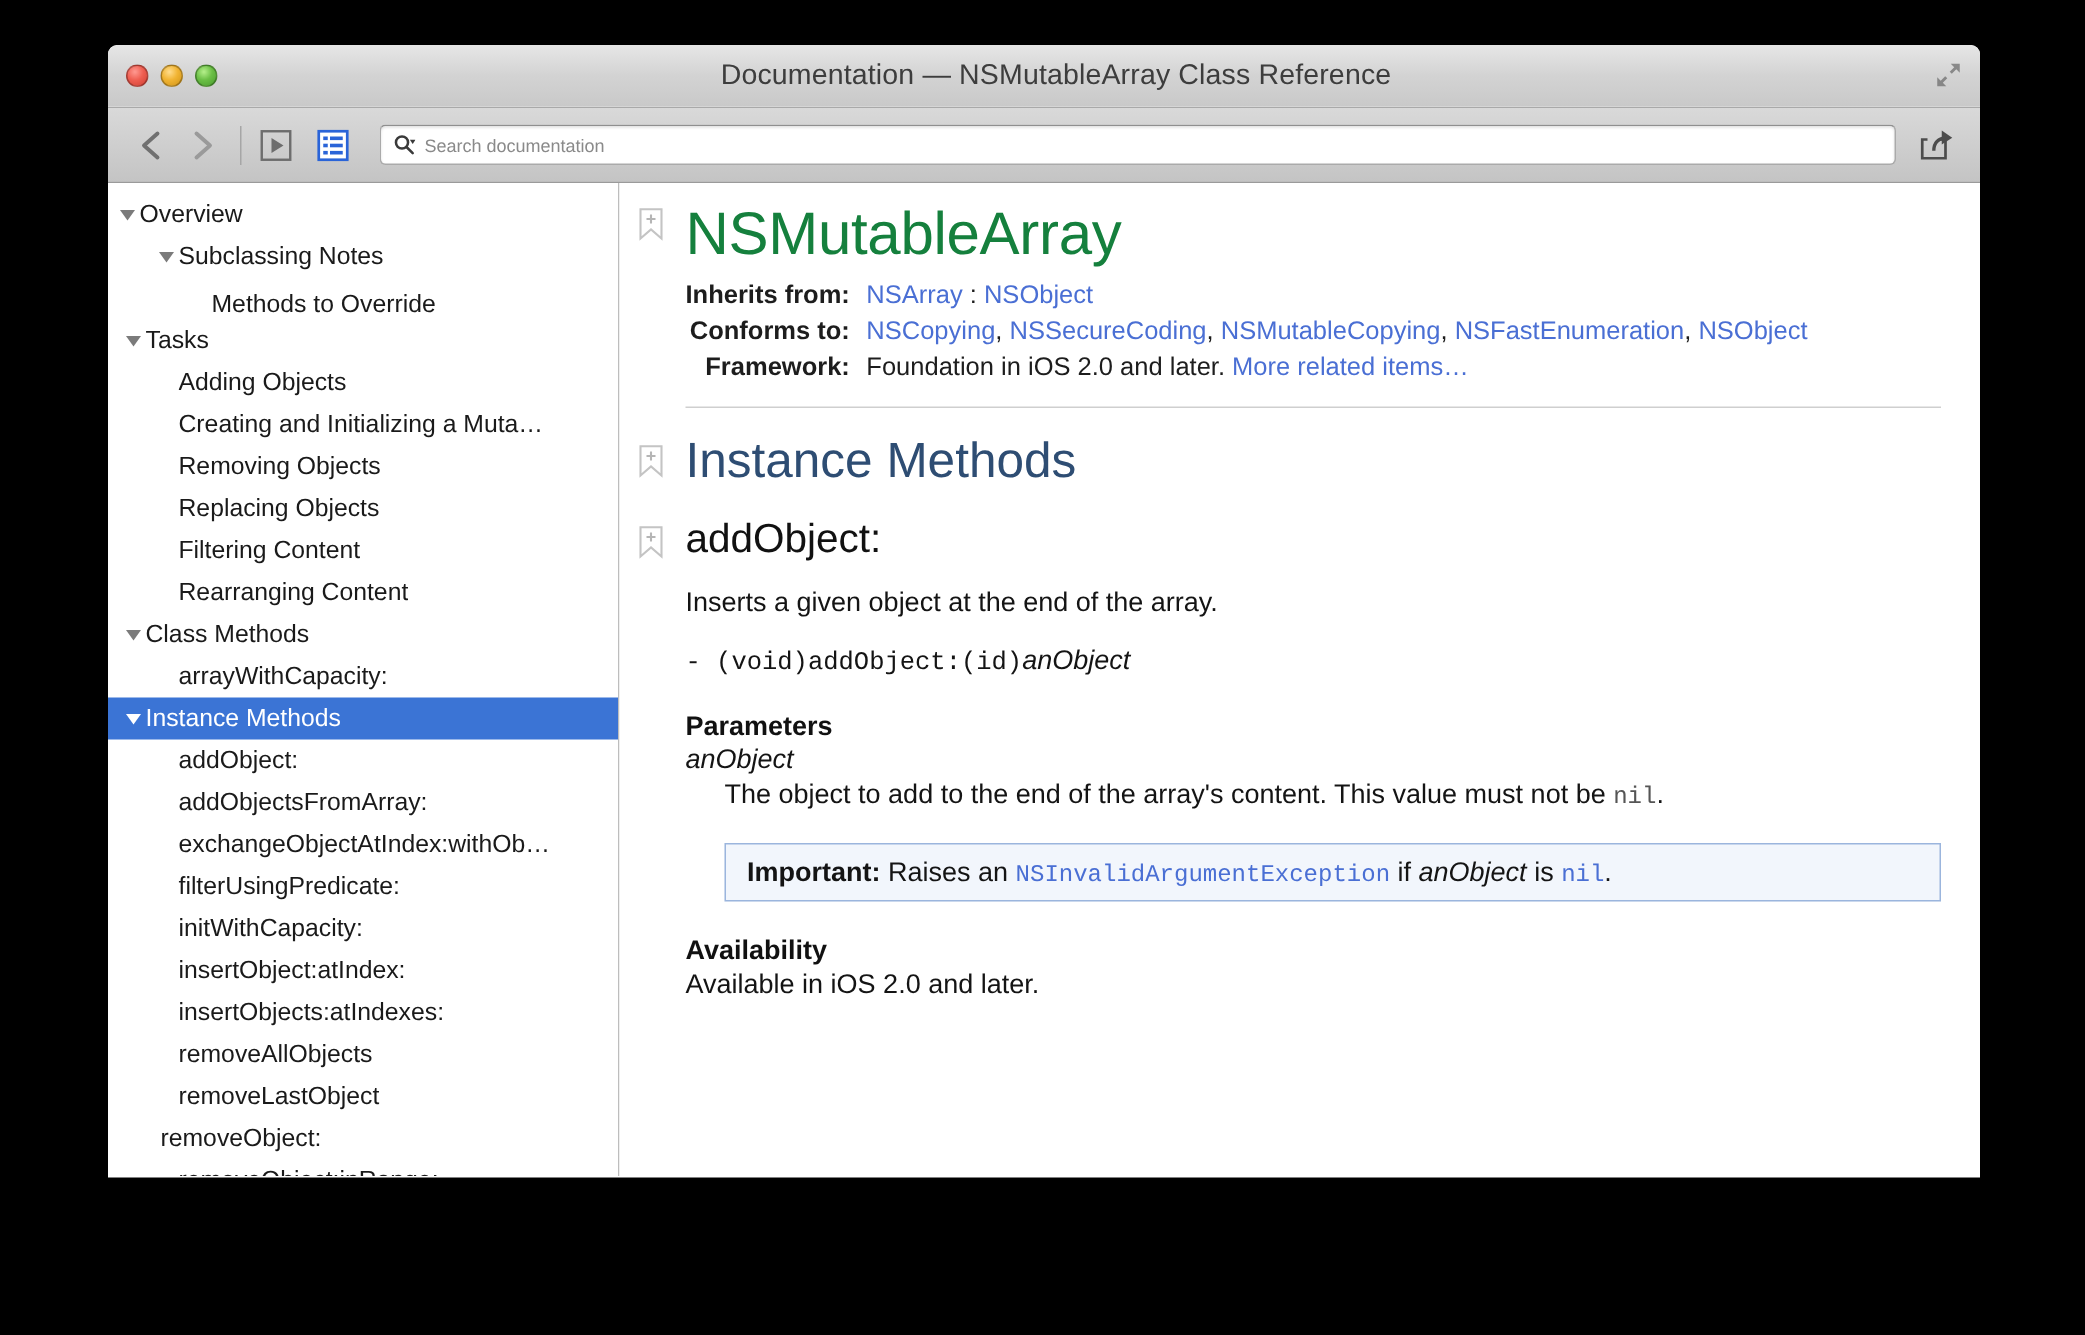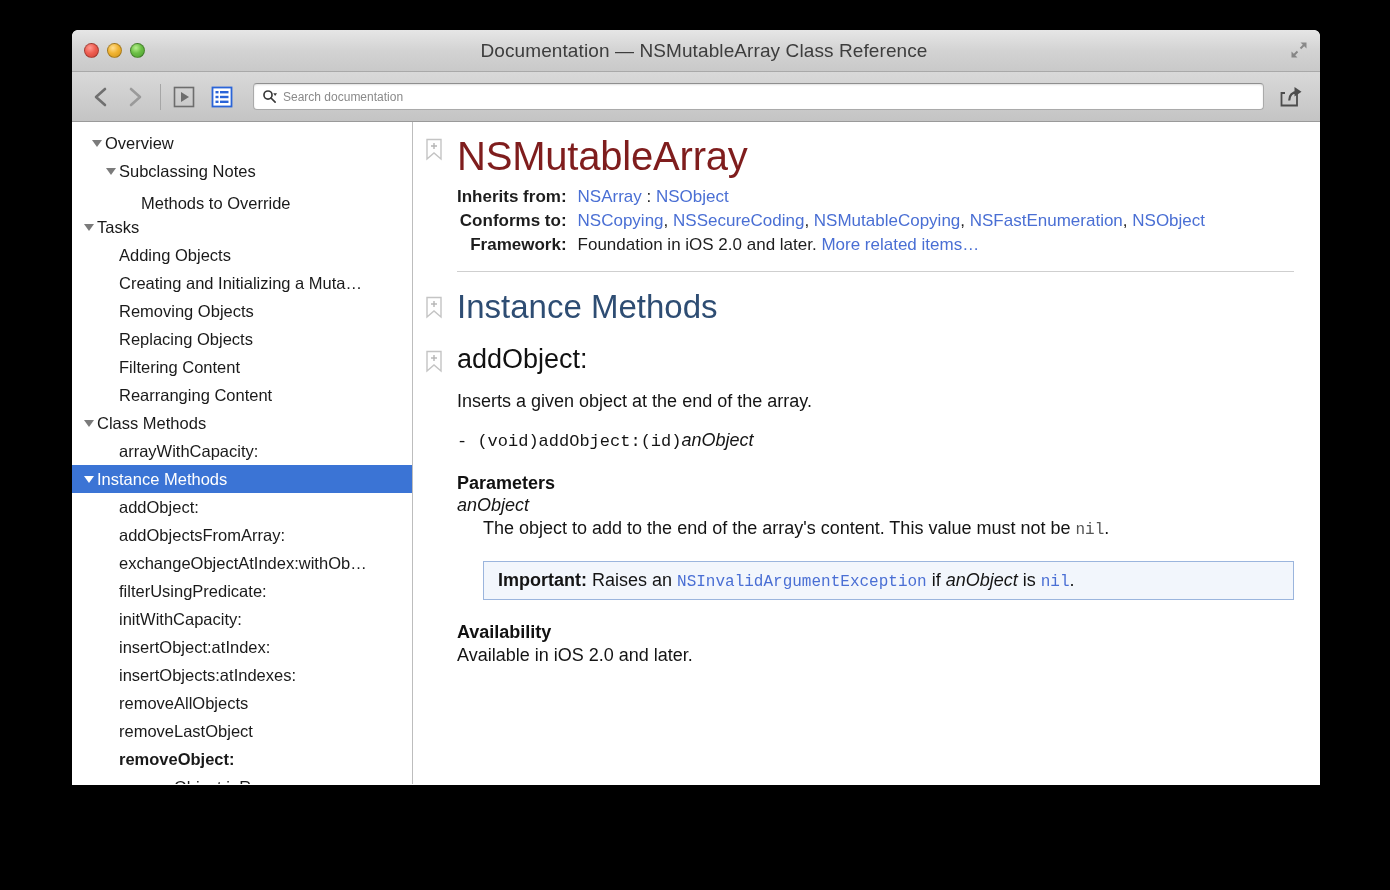--- a/index.html
+++ b/index.html
@@ -173,21 +173,21 @@
   .sec {
     position: relative;
     padding-left: 44px;
   }
 
   h1#class-title {
     margin: 0;
     padding-top: 6px;
     font-size: 40px;
     font-weight: normal;
-    color: #7f1d1d;
+    color: #15803d;
     letter-spacing: -0.2px;
   }
 
   table#meta {
     margin-top: 6px;
     border-collapse: collapse;
     font-size: 17px;
   }
   table#meta td { padding: 2px 0; vertical-align: top; }
   table#meta td.k {
@@ -350,21 +350,21 @@
         <path d="M6 7 L2.5 7 L2.5 19.5 L18 19.5 L18 7 L14.5 7" fill="none" stroke="#4c4c4c" stroke-width="1.8"></path>
         <path d="M10.2 14.5 C10.2 9.5 12.5 6.2 19 5.6" fill="none" stroke="#4c4c4c" stroke-width="2.2"></path>
         <polygon points="15.5,1 22.5,5.8 15.5,10.4" fill="#4c4c4c"></polygon>
       </svg>
     </div>
   </div>
 
   <div id="body-split">
 
     <div id="sidebar">
-        <div class="tree-row" style="padding-left: 16px;">
+        <div class="tree-row" style="padding-left: 4px;">
           <span class="tw">
             <span class="tw-arrow"></span>
           </span>
           <span class="tree-label">Overview</span>
         </div>
         <div class="tree-row" style="padding-left: 30px;">
           <span class="tw">
             <span class="tw-arrow"></span>
           </span>
           <span class="tree-label">Subclassing Notes</span>
@@ -448,21 +448,21 @@
           <span class="tree-label">insertObjects:atIndexes:</span>
         </div>
         <div class="tree-row" style="padding-left: 30px;">
           <span class="tw empty"></span>
           <span class="tree-label">removeAllObjects</span>
         </div>
         <div class="tree-row" style="padding-left: 30px;">
           <span class="tw empty"></span>
           <span class="tree-label">removeLastObject</span>
         </div>
-        <div class="tree-row" style="padding-left: 30px; font-weight: bold;">
+        <div class="tree-row" style="padding-left: 18px;">
           <span class="tw empty"></span>
           <span class="tree-label">removeObject:</span>
         </div>
         <div class="tree-row" style="padding-left: 30px;">
           <span class="tw empty"></span>
           <span class="tree-label">removeObject:inRange:</span>
         </div>
       </div>
 
     <div id="content">

